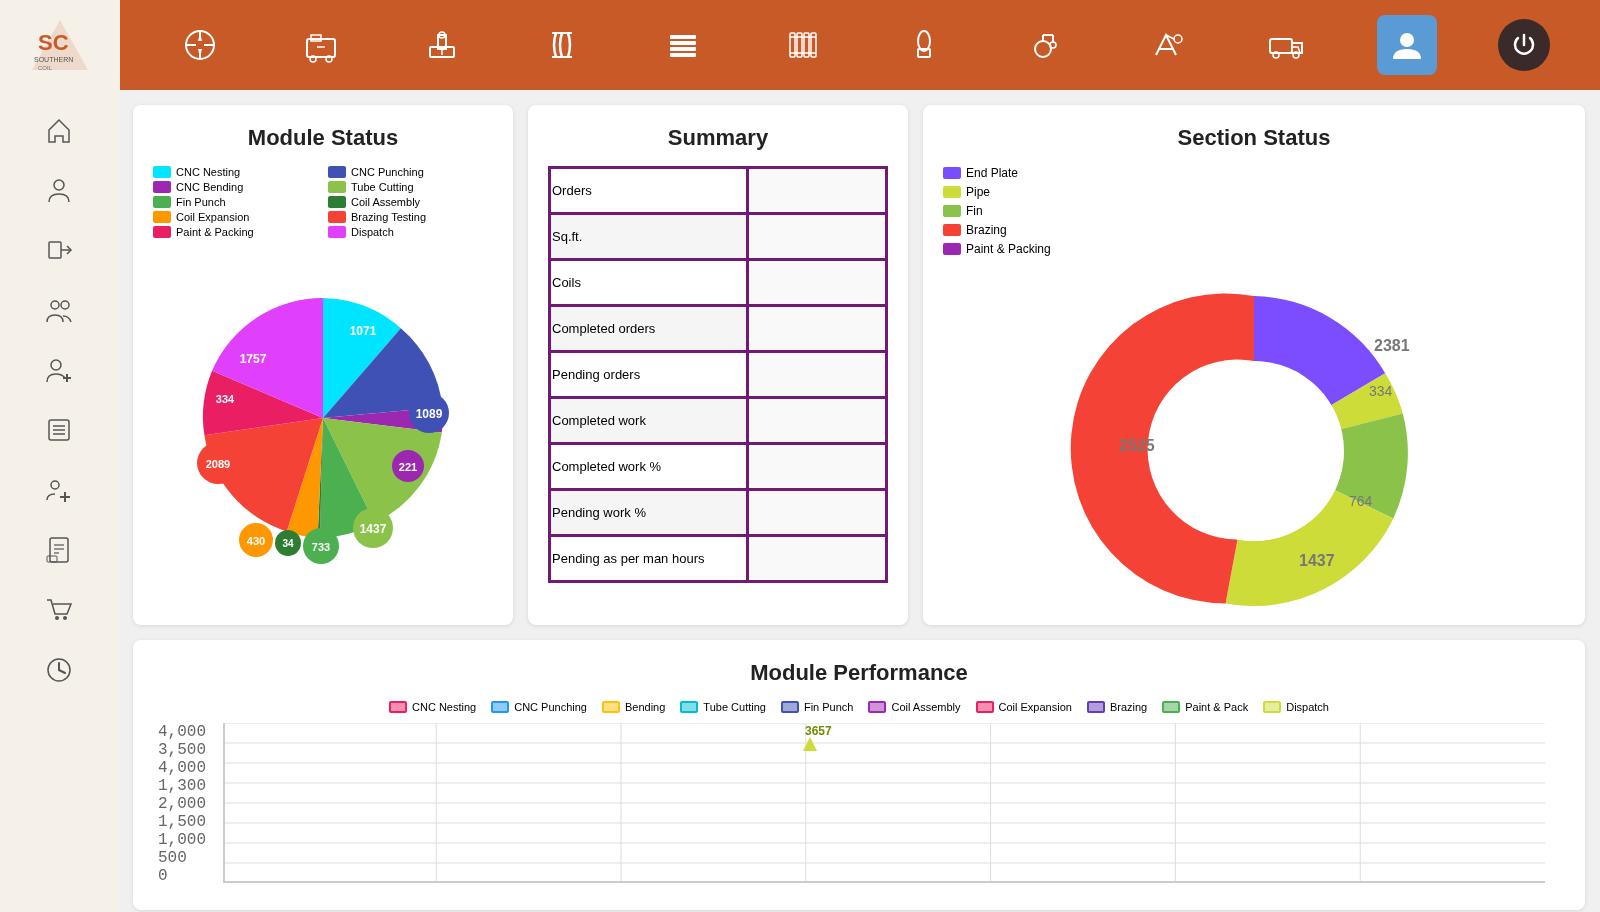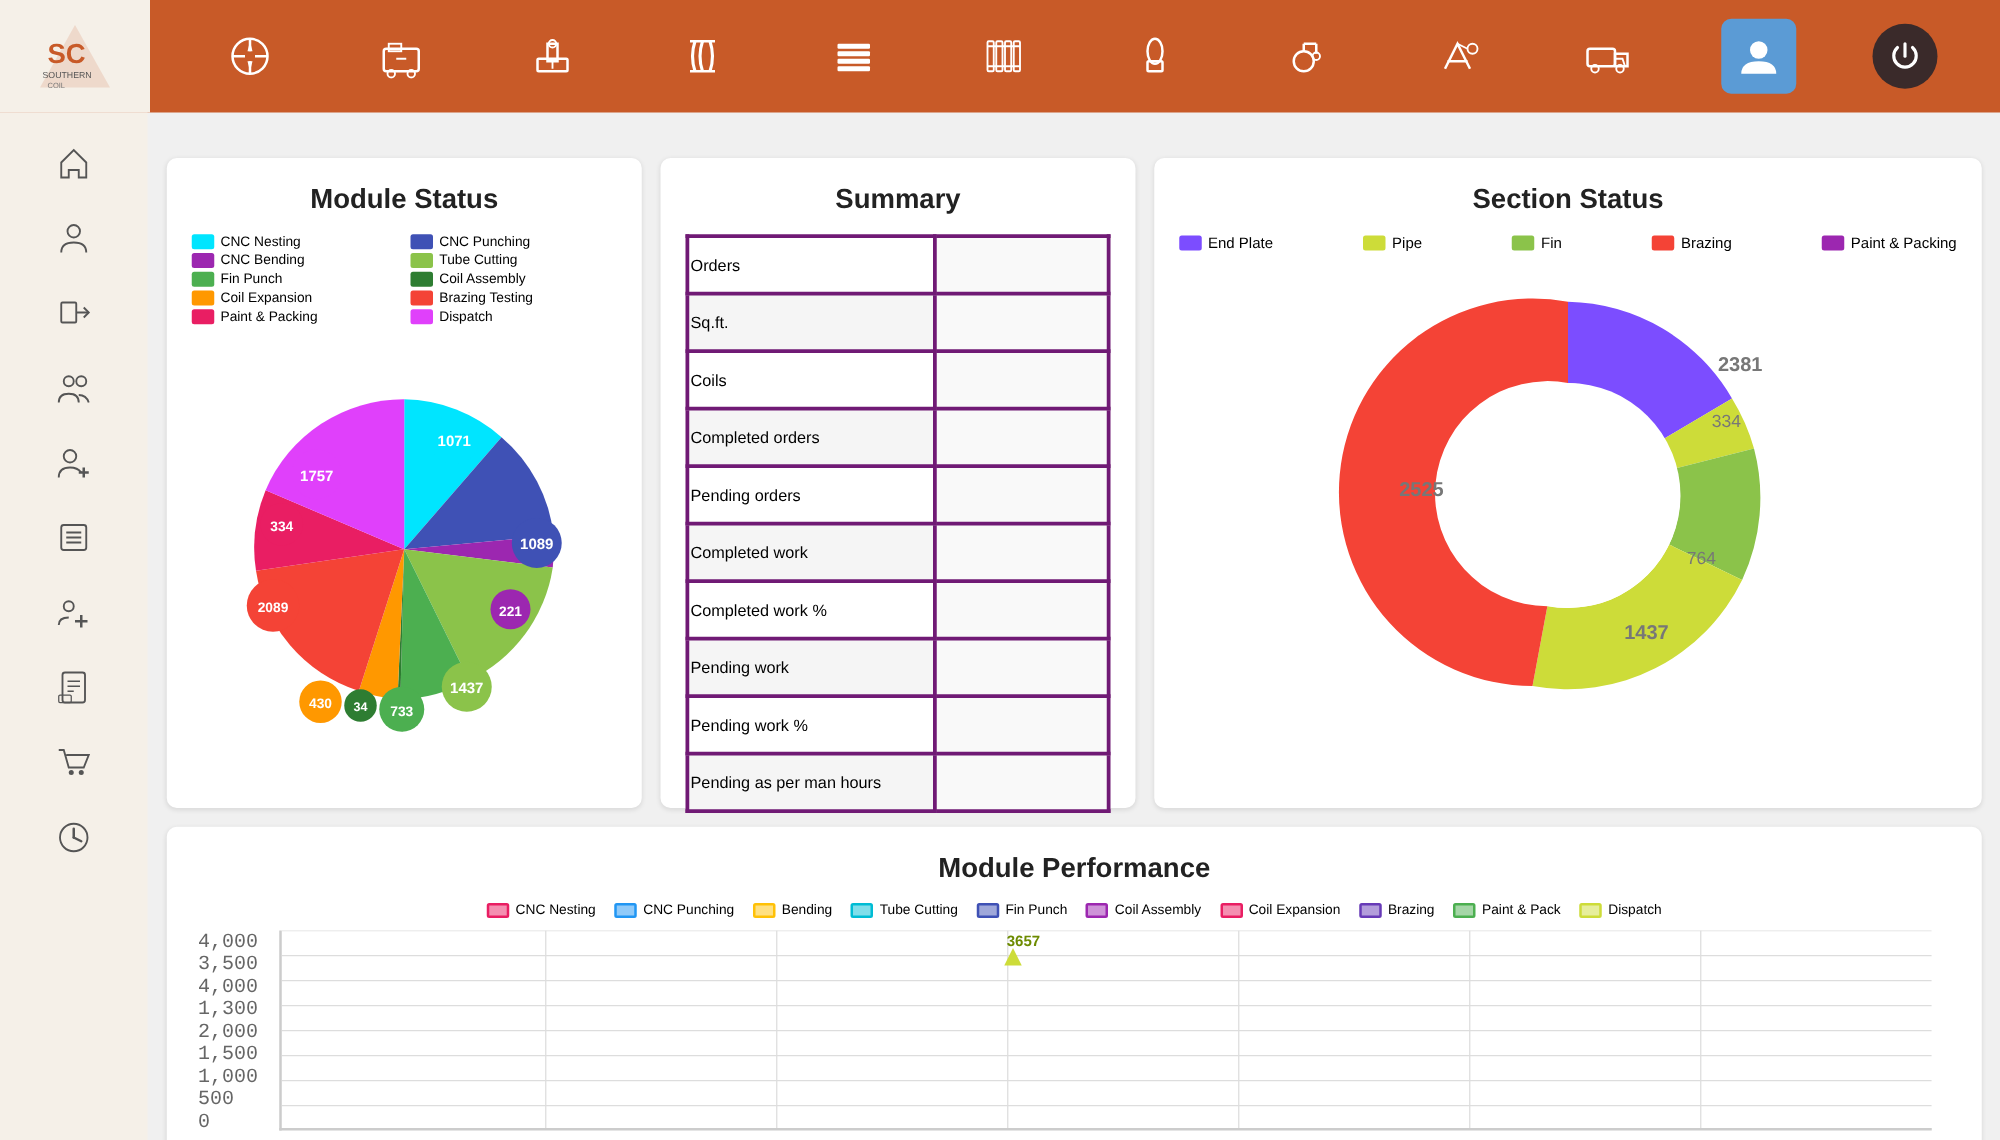--- a/index.html
+++ b/index.html
@@ -93,21 +93,20 @@
       height: 822px;
       background: #f0f0f0;
       padding: 15px;
       overflow-y: auto;
     }
 
     .top-row {
       display: flex;
       gap: 15px;
       height: 520px;
-      margin-top: 21px;
     }
 
     
     .card {
       background: white;
       border-radius: 8px;
       padding: 20px;
       box-shadow: 0 1px 4px rgba(0,0,0,0.1);
     }
     .card-title {
@@ -184,20 +183,21 @@
     .section-status-card {
       flex: 1;
     }
     .section-legend {
       display: flex;
       flex-wrap: wrap;
       gap: 5px 20px;
       font-size: 12px;
       margin-bottom: 10px;
       justify-content: space-between;
+      flex-direction: column;
     }
     .donut-container {
       display: flex;
       justify-content: center;
       align-items: center;
       height: 370px;
     }
 
     
     .performance-card {
@@ -537,24 +537,20 @@
           <tr>
             <td>Pending orders</td>
             <td></td>
           </tr>
           <tr>
             <td>Completed work</td>
             <td></td>
           </tr>
           <tr>
             <td>Completed work %</td>
-            <td></td>
-          </tr>
-          <tr>
-            <td>Pending work</td>
             <td></td>
           </tr>
           <tr>
             <td>Pending work %</td>
             <td></td>
           </tr>
           <tr>
             <td>Pending as per man hours</td>
             <td></td>
           </tr>

